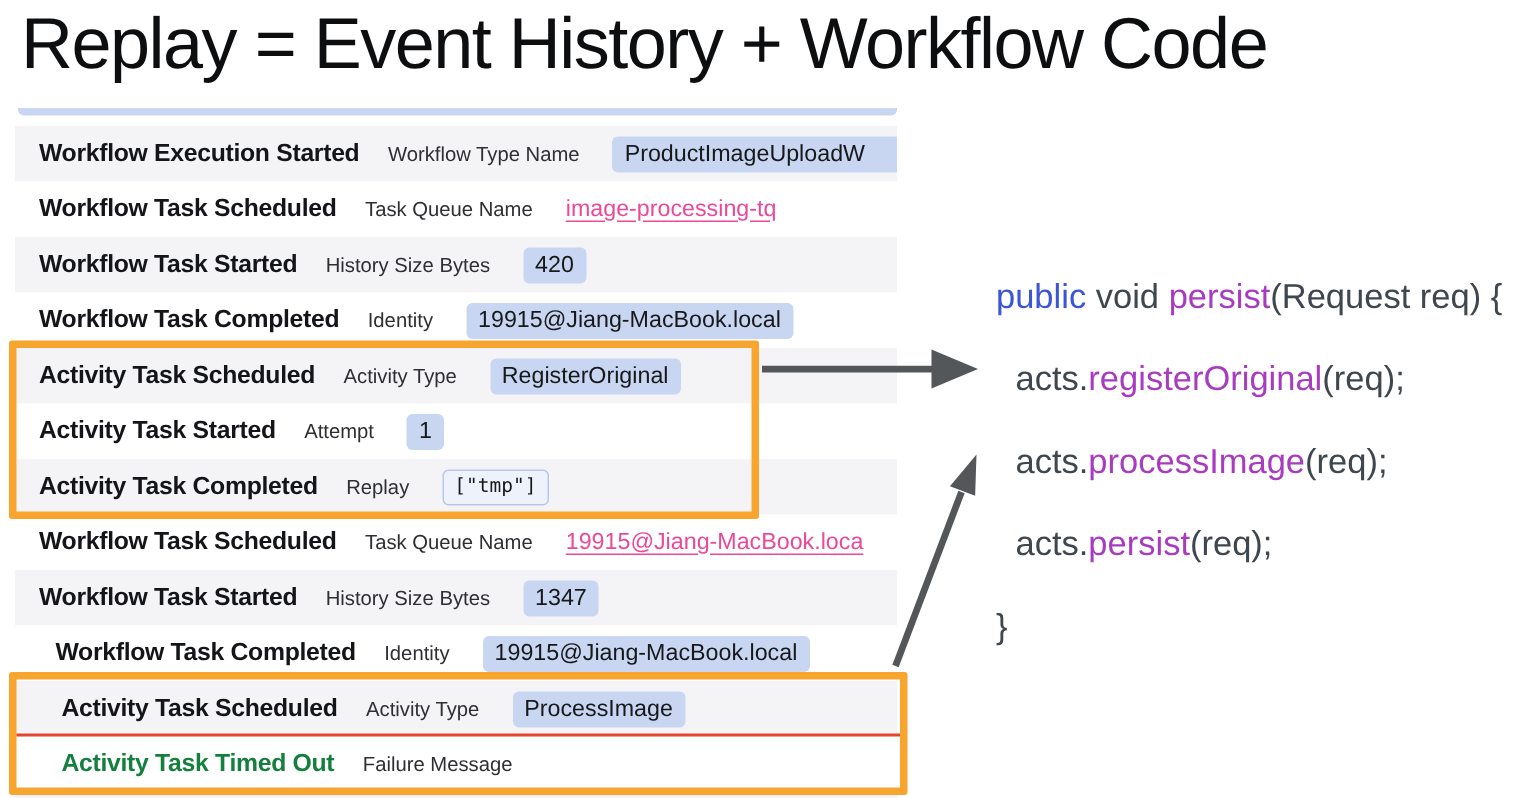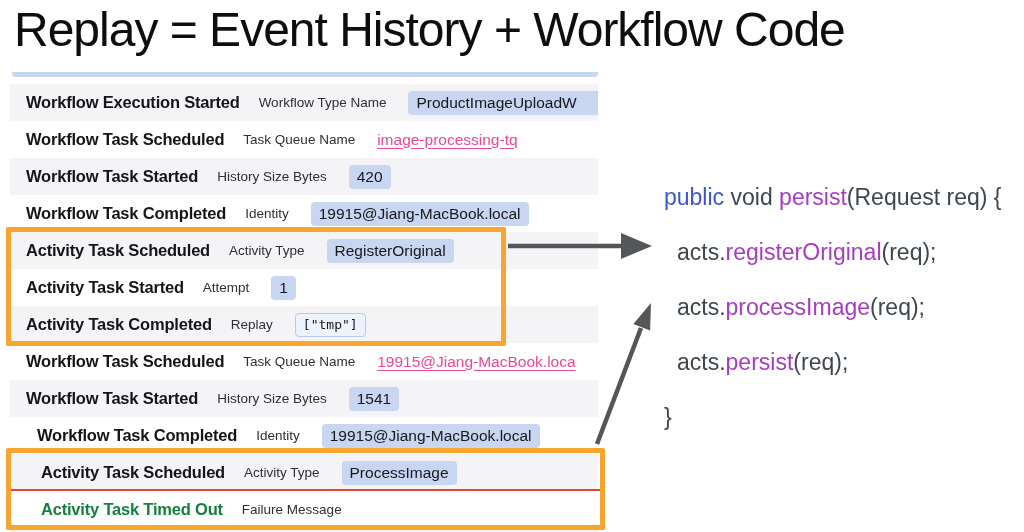--- a/index.html
+++ b/index.html
@@ -113,21 +113,21 @@
 
     <div class="row">
       <span class="etitle">Workflow Task Scheduled</span>
       <span class="elabel">Task Queue Name</span>
       <span class="linkval">19915@Jiang-MacBook.loca</span>
     </div>
 
     <div class="row alt">
       <span class="etitle">Workflow Task Started</span>
       <span class="elabel">History Size Bytes</span>
-      <span class="badge">1541</span>
+      <span class="badge">1347</span>
     </div>
 
     <div class="row indent">
       <span class="etitle">Workflow Task Completed</span>
       <span class="elabel">Identity</span>
       <span class="badge">19915@Jiang-MacBook.local</span>
     </div>
 
     <div class="row alt indent-more">
       <span class="etitle">Activity Task Scheduled</span>

